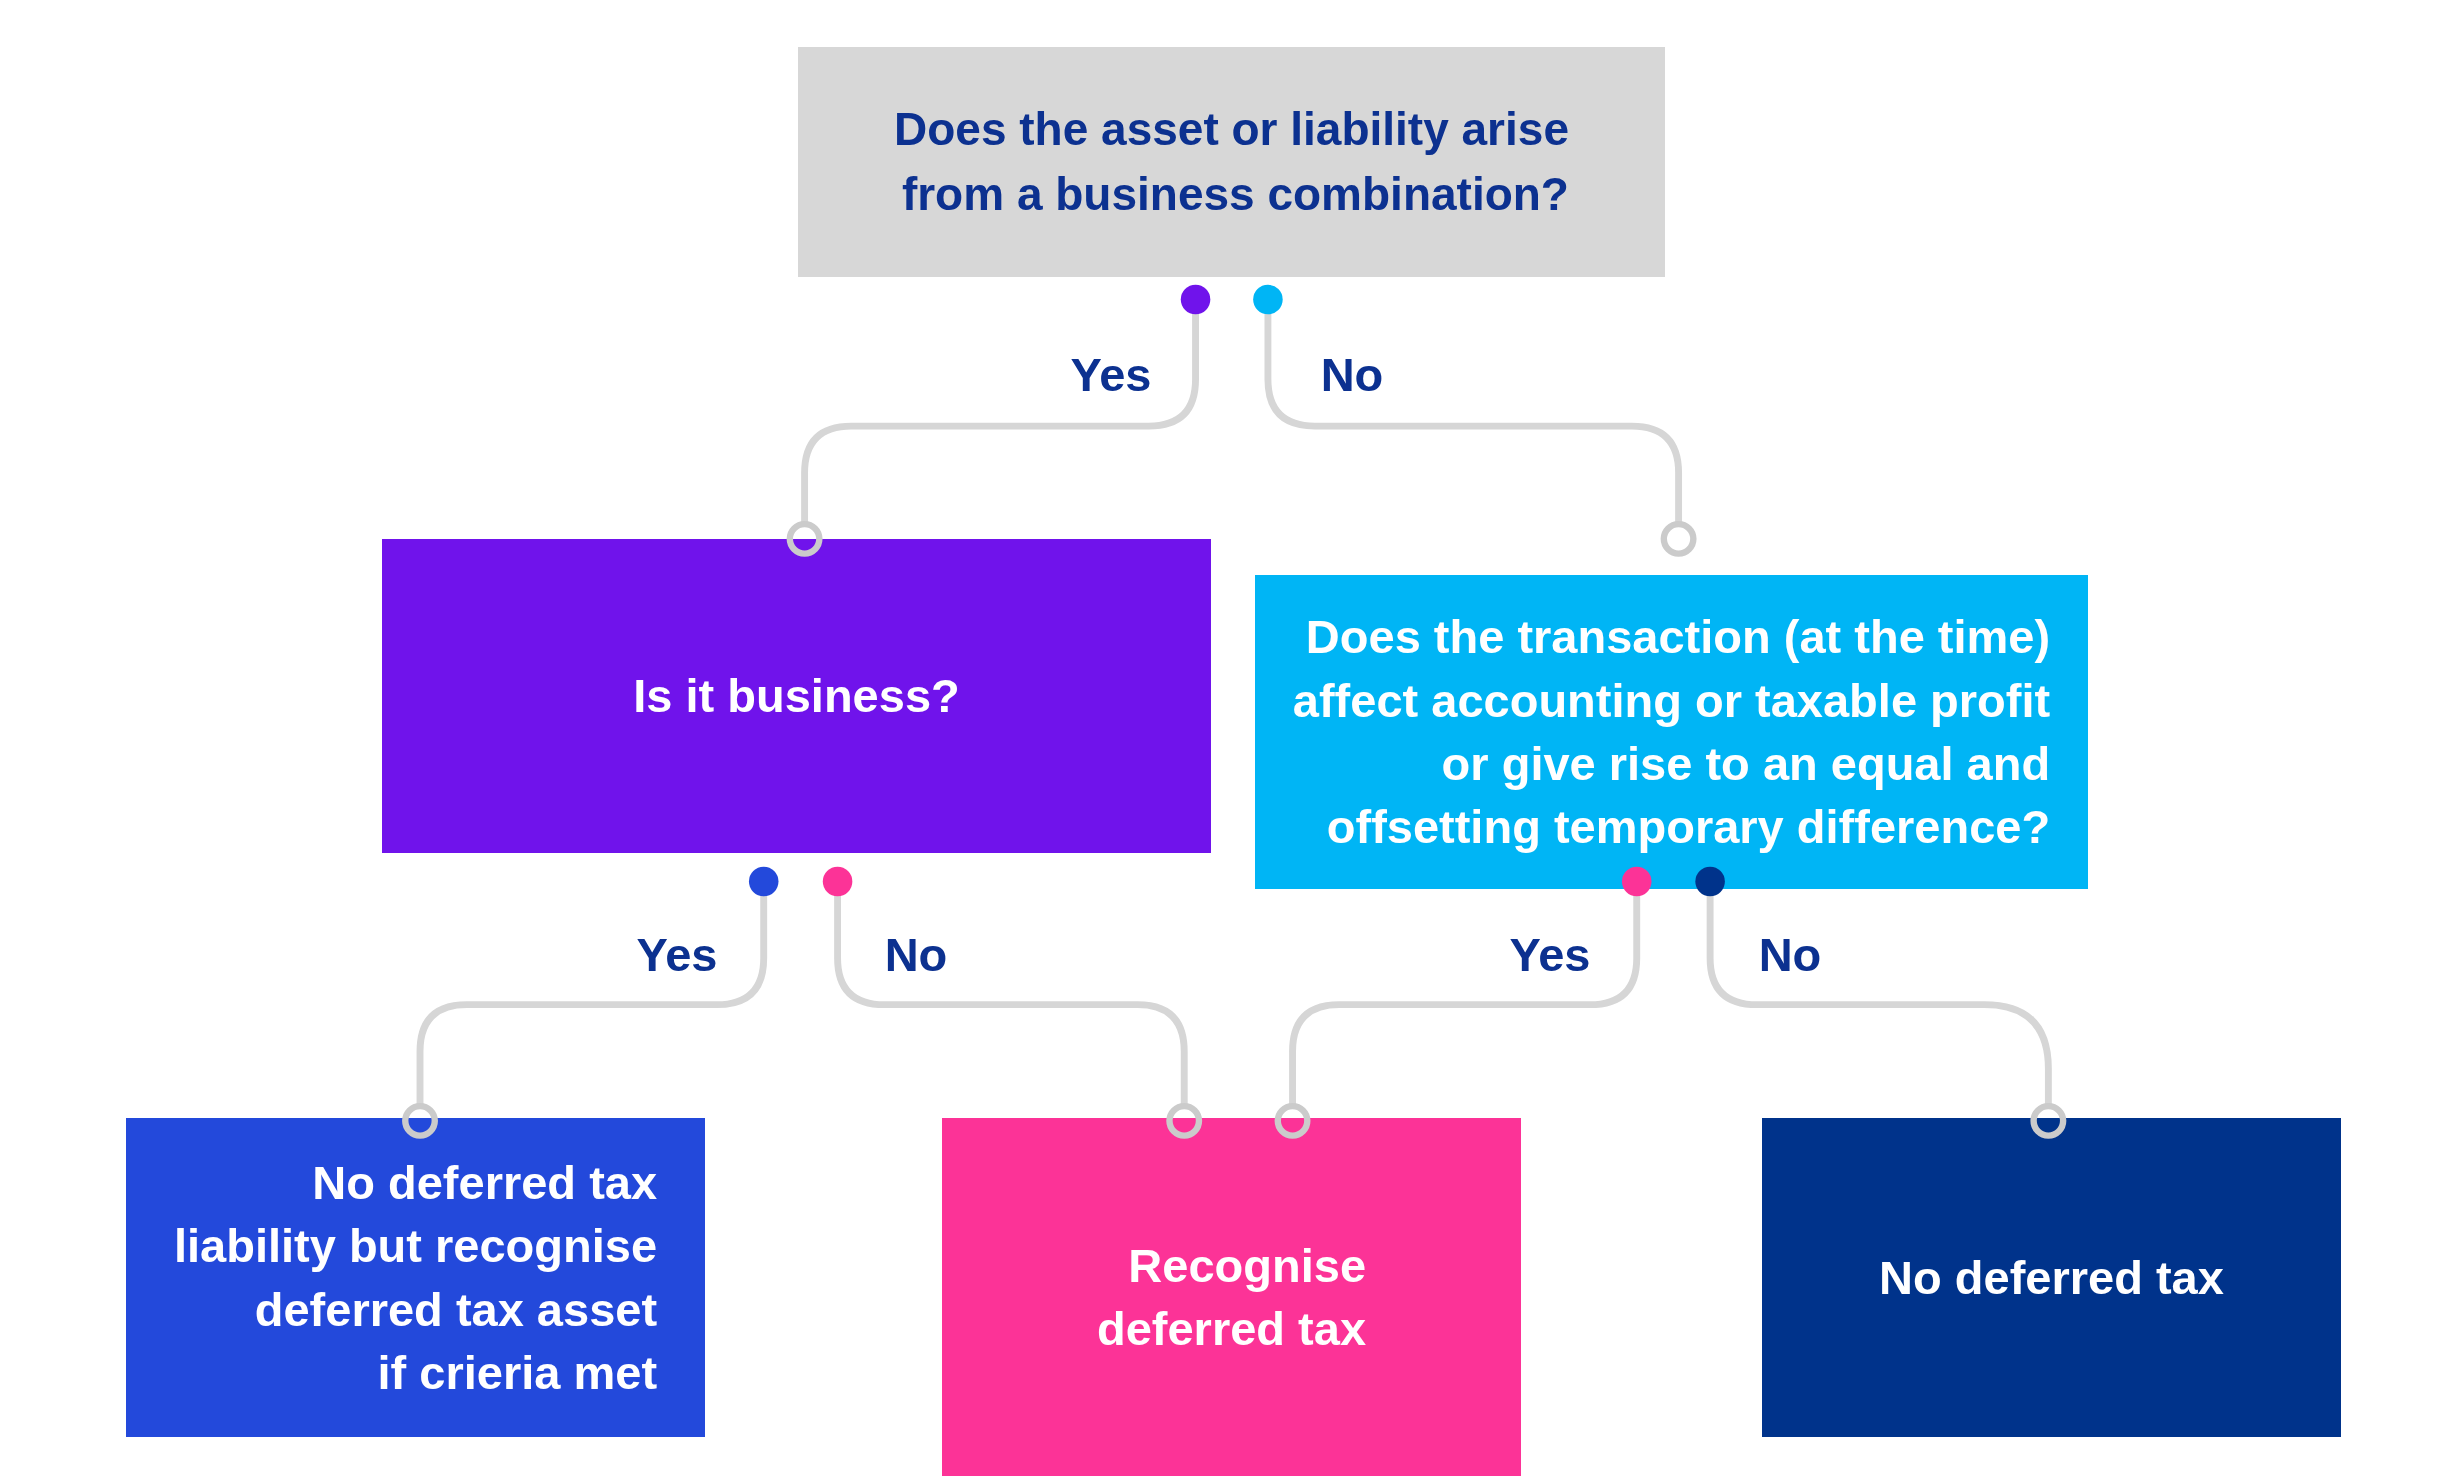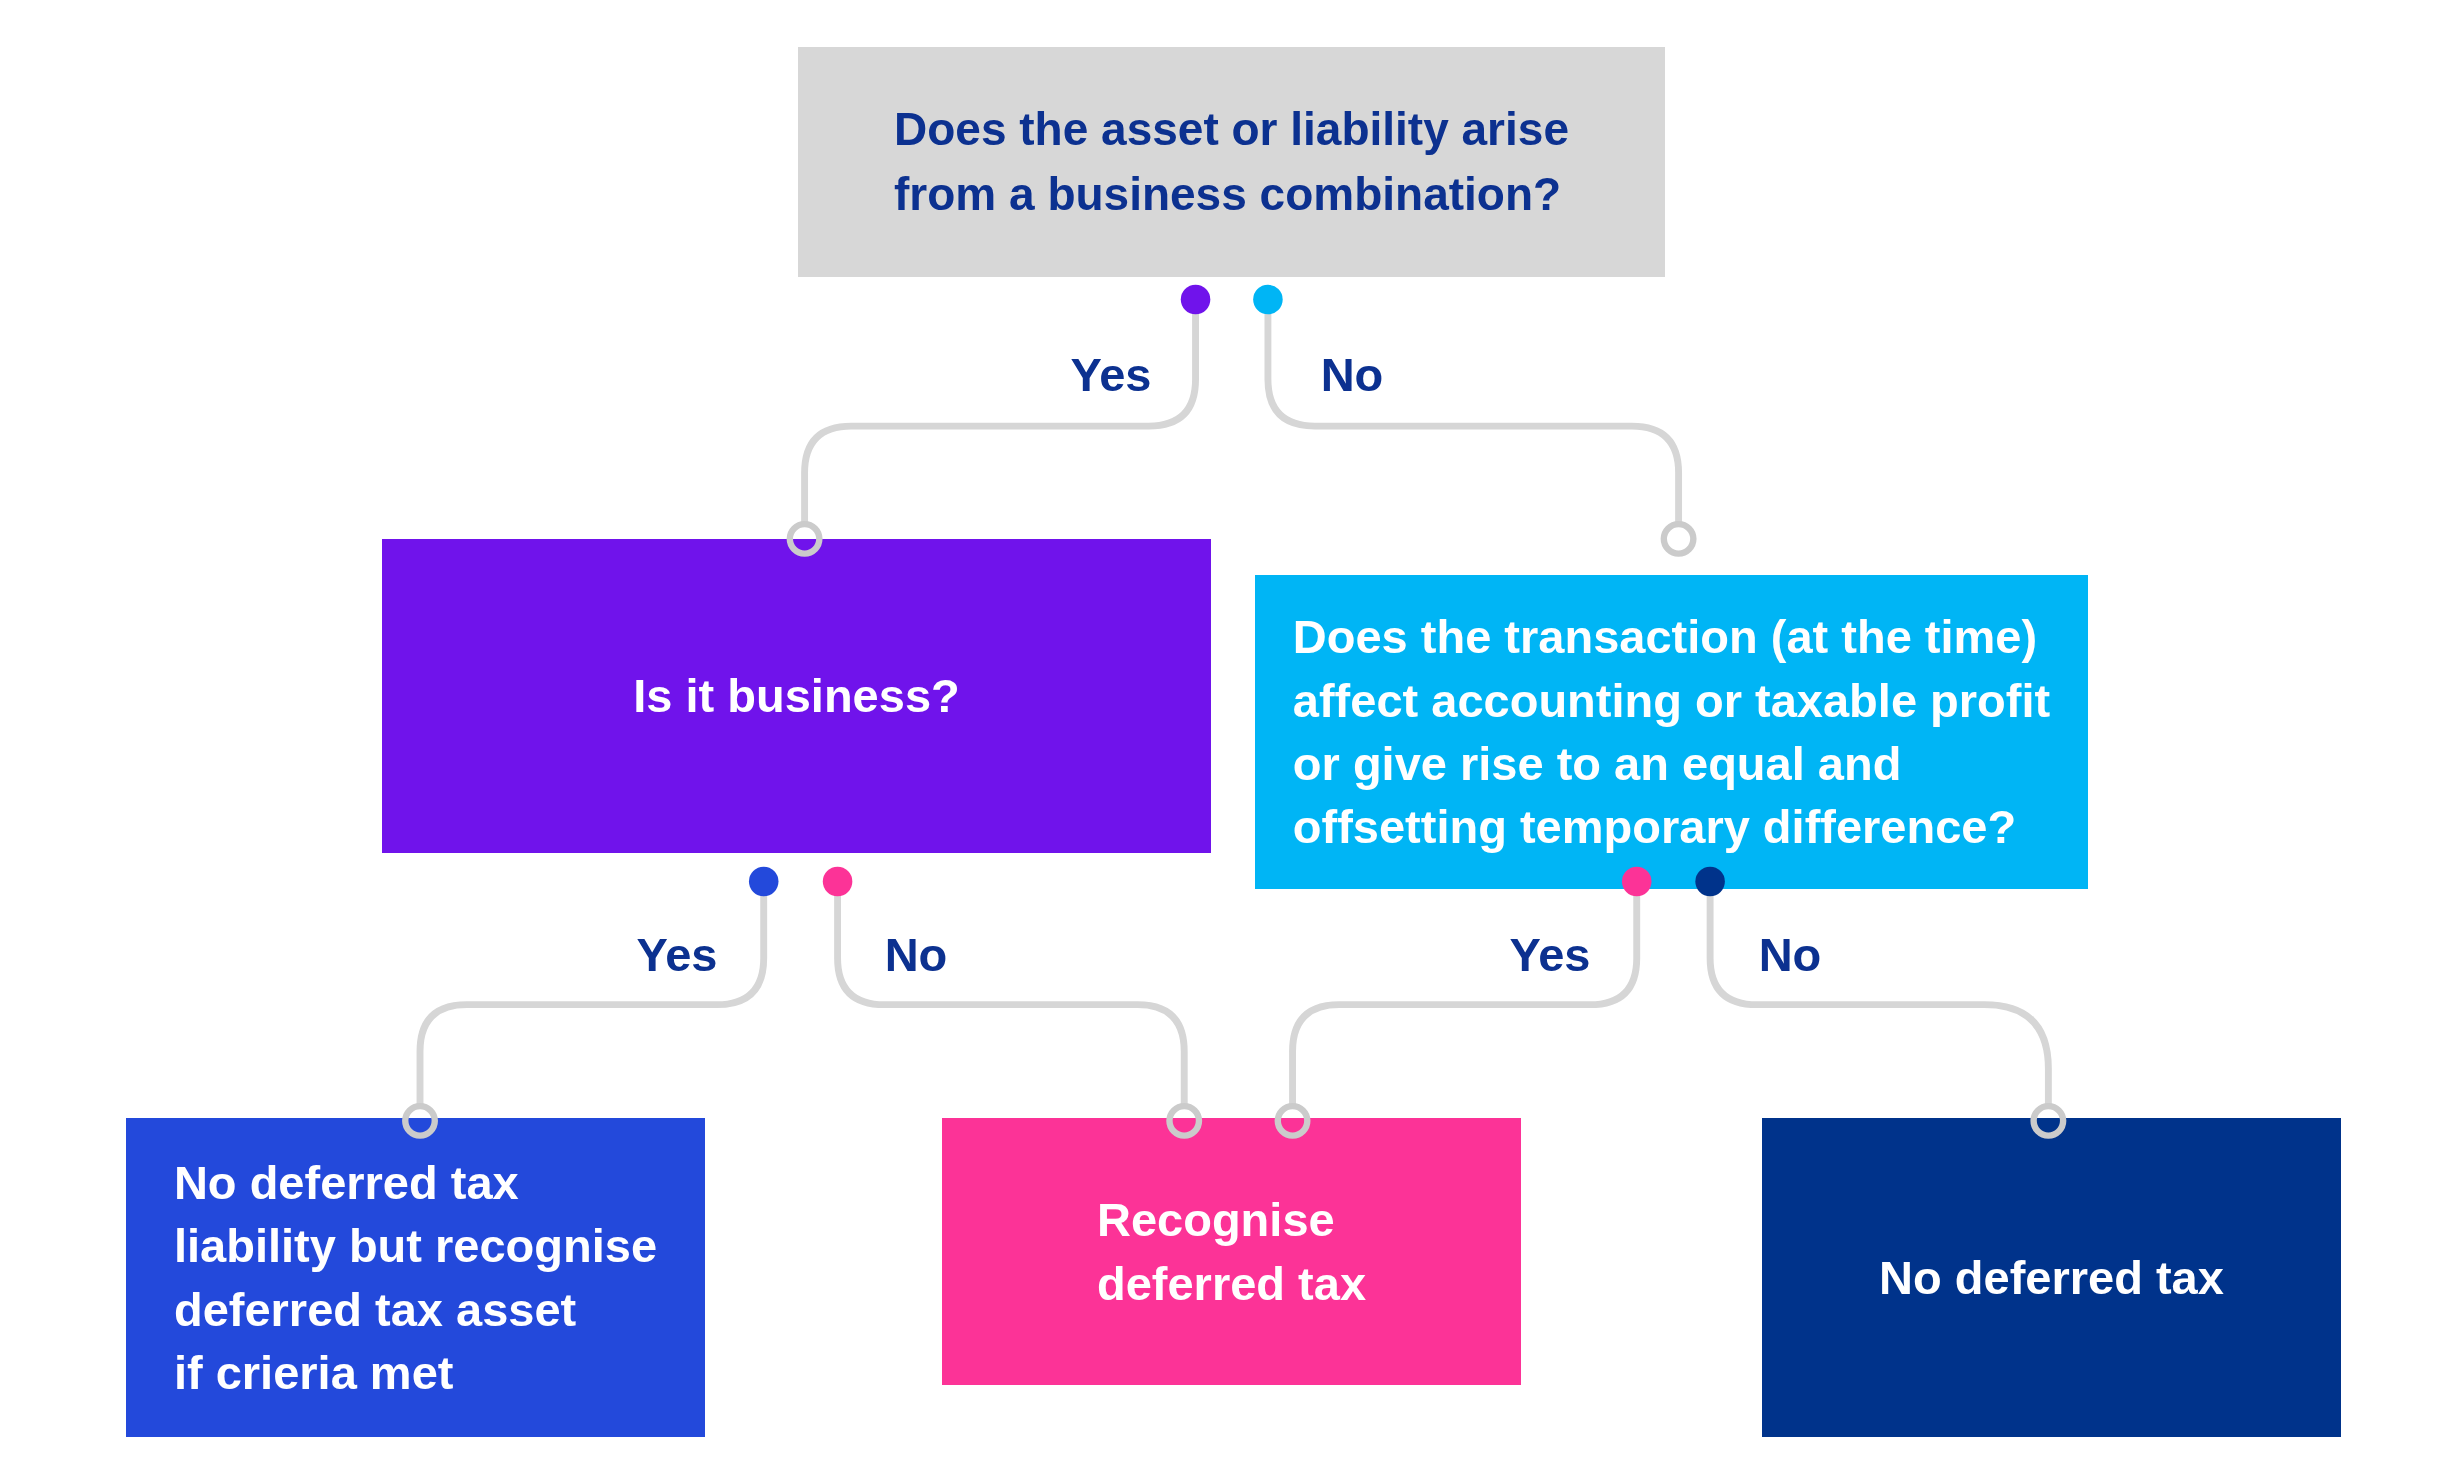--- a/index.html
+++ b/index.html
@@ -23,35 +23,35 @@
   }
   #canvas {
     position: relative;
     width: 2462px; height: 1480px;
   }
   .node {
     position: absolute;
     display: flex;
     align-items: center;
     justify-content: center;
-    text-align: left;
+    text-align: right;
   }
   .node-text {
     font-weight: bold;
     font-size: 47px;
     line-height: 1.35;
     white-space: pre;
     letter-spacing: 0;
   }
   .node-root        { left: 798px; top: 47px;   width: 867px; height: 230px; background: var(--box_gray); }
   .node-root .node-text { color: var(--text_navy); font-size: 46px; line-height: 1.42; }
   .node-goodwill    { left: 382px;  top: 539px; width: 829px; height: 314px; background: var(--purple); }
   .node-transaction { left: 1255px; top: 539px; width: 833px; height: 314px; background: var(--cyan); margin-top: 36px; }
   .node-no-dtl      { left: 126px;  top: 1118px; width: 579px; height: 319px; background: var(--blue); }
-  .node-recognise   { left: 942px; top: 1118px; width: 579px; height: 267px; background: var(--pink); }
+  .node-recognise   { left: 942px; top: 1118px; width: 579px; height: 358px; background: var(--pink); }
   .node-no-dt       { left: 1762px; top: 1118px; width: 579px; height: 319px; background: var(--navy); }
   .node-goodwill .node-text,
   .node-transaction .node-text,
   .node-no-dtl .node-text,
   .node-recognise .node-text,
   .node-no-dt .node-text { color: var(--white); }
 
   .branch-label {
     position: absolute;
     transform: translate(-50%, -50%);

